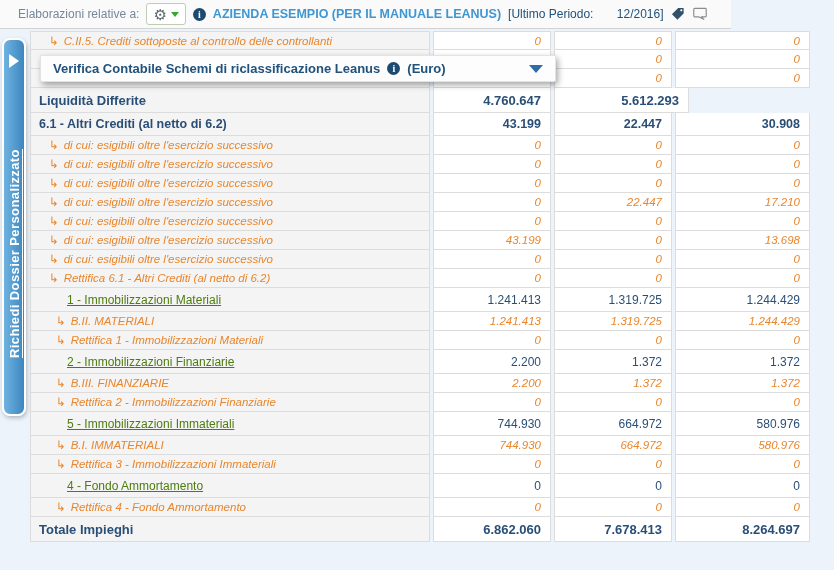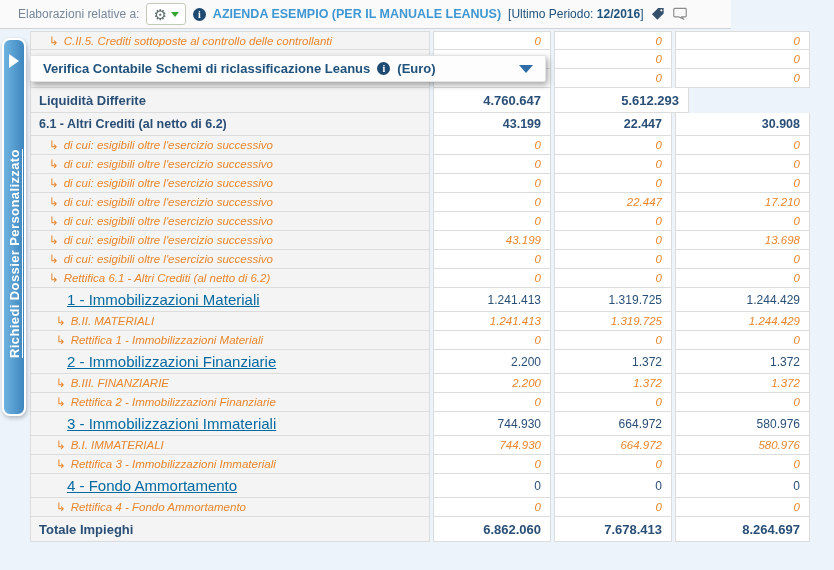--- a/index.html
+++ b/index.html
@@ -30,21 +30,21 @@
     border-right: 4px solid transparent; border-top: 5px solid #35a631;
   }
   .info-badge {
     display: inline-flex; align-items: center; justify-content: center;
     width: 13px; height: 13px; border-radius: 50%;
     background: #1d4a70; color: #fff; font-size: 10px; font-weight: bold;
     font-family: "Liberation Serif", serif; cursor: pointer; flex: 0 0 auto;
   }
   .company-name { color: #3e97d3; font-weight: bold; font-size: 12.5px; }
   .period-text  { color: #20527c; font-size: 12px; }
-  .period-text b { font-weight: bold; }
+  .period-text b { font-weight: normal; margin-left: 20px; }
   .topbar-icon { display: inline-flex; cursor: pointer; }
 
   
   .side-tab {
     position: absolute; left: 2px; top: 38px; width: 24px; height: 378px;
     background: linear-gradient(to right, #6fb3e0, #3d86bf);
     border: 2px solid #fff; border-radius: 8px;
     box-shadow: 1px 2px 4px rgba(0,0,0,.25);
     display: flex; flex-direction: column; align-items: center;
     cursor: pointer; z-index: 5;
@@ -80,33 +80,33 @@
 
   .arrow { margin-right: 5px; font-style: normal; }
   .ind1 .arrow { margin-left: 10px; }
   .ind2 .arrow { margin-left: 17px; }
 
   .r-orange { height: 19px; }
   .r-orange .label-cell, .r-orange .val-cell {
     color: #e8862d; font-style: italic; font-size: 11.5px;
   }
   .r-link { height: 24px; }
-  .r-link .label-cell { color: #0369a1; font-size: 15px; text-decoration: underline; cursor: pointer; padding-left: 36px; }
+  .r-link .label-cell { color: #4d7c0f; font-size: 12px; text-decoration: underline; cursor: pointer; padding-left: 36px; }
   .r-link .val-cell   { color: #2a4f77; font-size: 12px; }
   .r-linkbold { height: 23px; }
   .r-linkbold .label-cell { color: #2a4f77; font-size: 12.5px; font-weight: bold; cursor: pointer; text-align: center; }
   .r-linkbold .val-cell   { color: #2a4f77; font-size: 12.5px; font-weight: bold; }
   .r-bold { height: 25px; border-radius: 7px; }
   .r-bold .label-cell, .r-bold .val-cell {
     color: #2a4f77; font-size: 13px; font-weight: bold;
   }
 
   
   .overlay {
-    position: absolute; left: 30px; top: 55px; width: 516px; height: 27px;
+    position: absolute; left: 40px; top: 55px; width: 516px; height: 27px;
     background: #fdfdfd; border: 1px solid #e3e3e3; border-radius: 0 0 2px 2px;
     box-shadow: 2px 3px 6px rgba(0,0,0,.35);
     display: flex; align-items: center; gap: 7px; padding: 0 12px;
     z-index: 10; cursor: pointer;
   }
   .overlay-title { color: #20527c; font-weight: bold; font-size: 13px; white-space: nowrap; }
   .overlay-unit  { color: #20527c; font-weight: bold; font-size: 13px; text-align: center; }
   .overlay-caret {
     margin-left: auto; width: 0; height: 0;
     border-left: 7px solid transparent; border-right: 7px solid transparent;
@@ -304,21 +304,21 @@
       <div class="cell label-cell ind2">
         <span class="arrow">↳</span>
         <span>Rettifica 2 - Immobilizzazioni Finanziarie</span>
       </div>
       <div class="cell val-cell">0</div>
       <div class="cell val-cell">0</div>
       <div class="cell val-cell">0</div>
     </div>
     <div class="row r-link">
       <div class="cell label-cell">
-        <span>3 - Immobilizzazioni Immateriali</span>
+        <span>5 - Immobilizzazioni Immateriali</span>
       </div>
       <div class="cell val-cell">744.930</div>
       <div class="cell val-cell">664.972</div>
       <div class="cell val-cell">580.976</div>
     </div>
     <div class="row r-orange">
       <div class="cell label-cell ind2">
         <span class="arrow">↳</span>
         <span>B.I. IMMATERIALI</span>
       </div>

